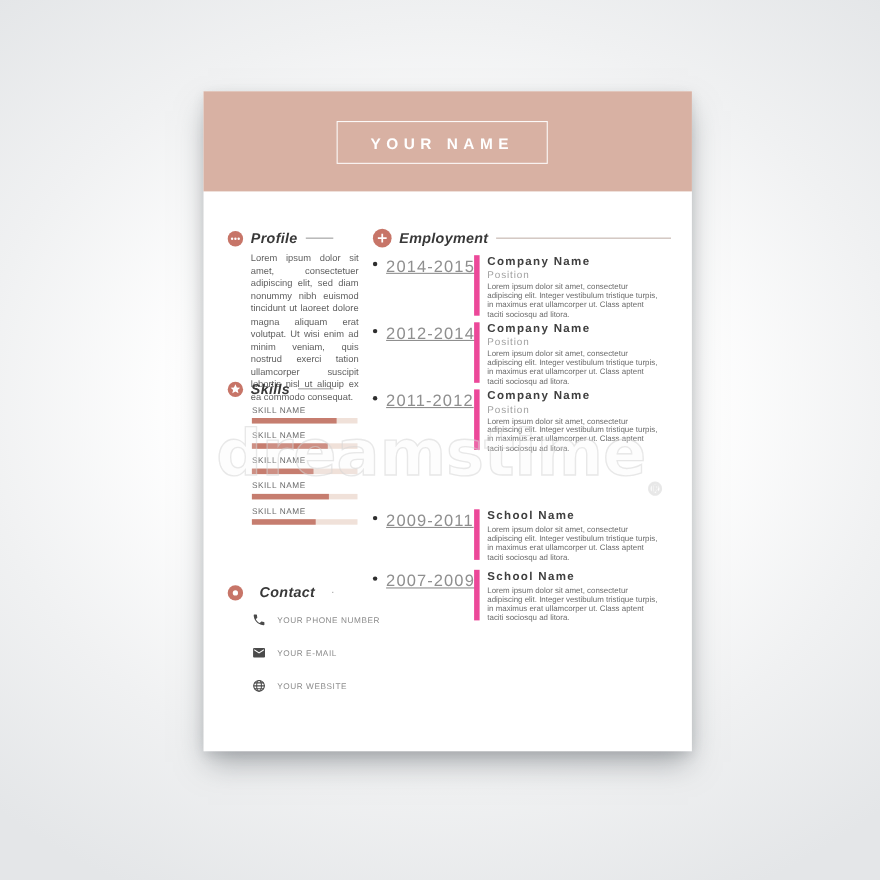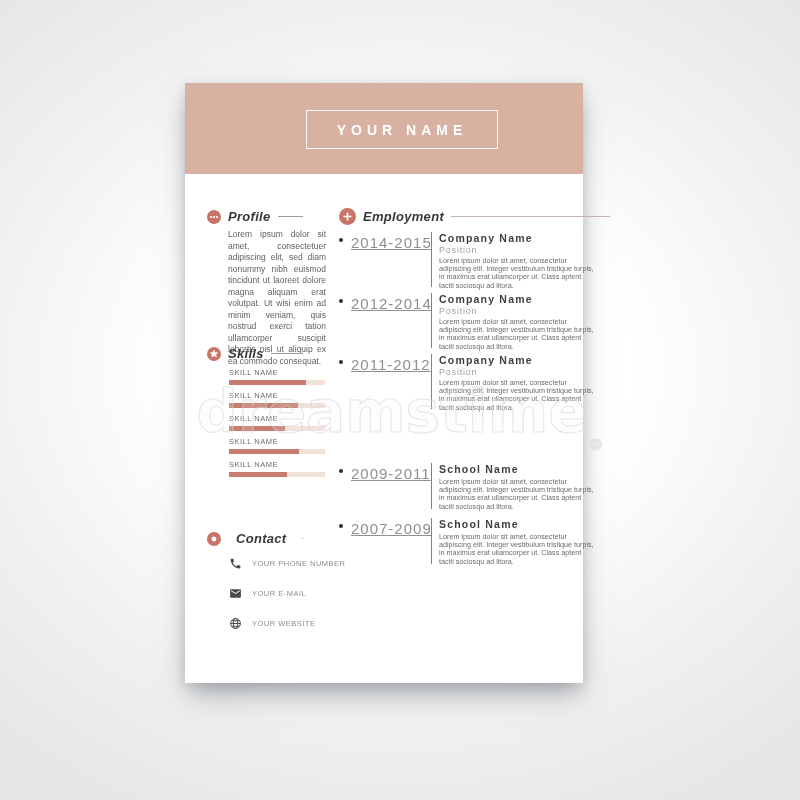--- a/index.html
+++ b/index.html
@@ -2,21 +2,21 @@
 <html><head>
 <meta charset="utf-8">
 <style>
   html,body{margin:0;padding:0;}
   body{
     width:800px;height:800px;position:relative;overflow:hidden;
     font-family:"Liberation Sans", sans-serif;
     background:radial-gradient(ellipse 75% 62% at 50% 46%, #ffffff 38%, #f0f1f2 70%, #e4e6e8 100%);
   }
   .page{
-    position:absolute;left:185px;top:83px;width:398px;height:600px;background:#ffffff;
+    position:absolute;left:185px;top:83px;width:444px;height:600px;background:#ffffff;
     box-shadow:0 14px 26px -4px rgba(90,95,102,.5), 0 3px 10px rgba(90,95,102,.18);
   }
   
   .hdr{position:absolute;left:0;top:0;width:100%;height:91px;background:#d8b1a3;}
   .name-box{
     position:absolute;left:121px;top:27px;width:190px;height:37px;
     border:1px solid rgba(255,255,255,.92);
     display:flex;align-items:center;justify-content:center;
   }
   .name-box span{color:#ffffff;font-size:14px;font-weight:bold;letter-spacing:5px;white-space:nowrap;}
@@ -43,21 +43,21 @@
   .c-row svg{flex:0 0 auto;}
   .c-label{font-size:7.5px;color:#8c8c8c;letter-spacing:.5px;white-space:nowrap;}
   
   .entries{position:absolute;}
   .entry{display:flex;align-items:stretch;}
   .e-emp{height:55px;margin-bottom:6px;}
   .e-edu{height:46px;margin-bottom:9px;}
   .e-date{width:92px;flex:0 0 auto;display:flex;align-items:flex-start;gap:8px;padding-top:2px;}
   .bullet{width:4px;height:4px;border-radius:50%;background:#2e2e2e;margin-top:4px;flex:0 0 auto;}
   .e-date span{font-size:15px;color:#8f8f8f;letter-spacing:1px;white-space:nowrap;text-decoration:underline;}
-  .e-body{border-left:1px solid #ec4899;padding-left:7px;width:166px;}
+  .e-body{border-left:5px solid #ec4899;padding-left:7px;width:166px;}
   .org{font-size:10.5px;font-weight:bold;letter-spacing:1.2px;color:#3f3f3f;line-height:13px;white-space:nowrap;}
   .pos{font-size:9px;color:#a0a0a0;letter-spacing:.8px;line-height:10px;}
   .e-text{font-size:7.2px;line-height:8.2px;color:#6b6b6b;margin-top:2px;width:156px;}
   
   .watermark{
     position:absolute;left:400px;top:416px;transform:translate(-50%,-50%);
     font-family:"DejaVu Sans", sans-serif;font-size:58px;font-weight:bold;white-space:nowrap;
     color:rgba(240,240,240,.16);
     -webkit-text-stroke:1.2px rgba(214,214,214,.55);
     pointer-events:none;

